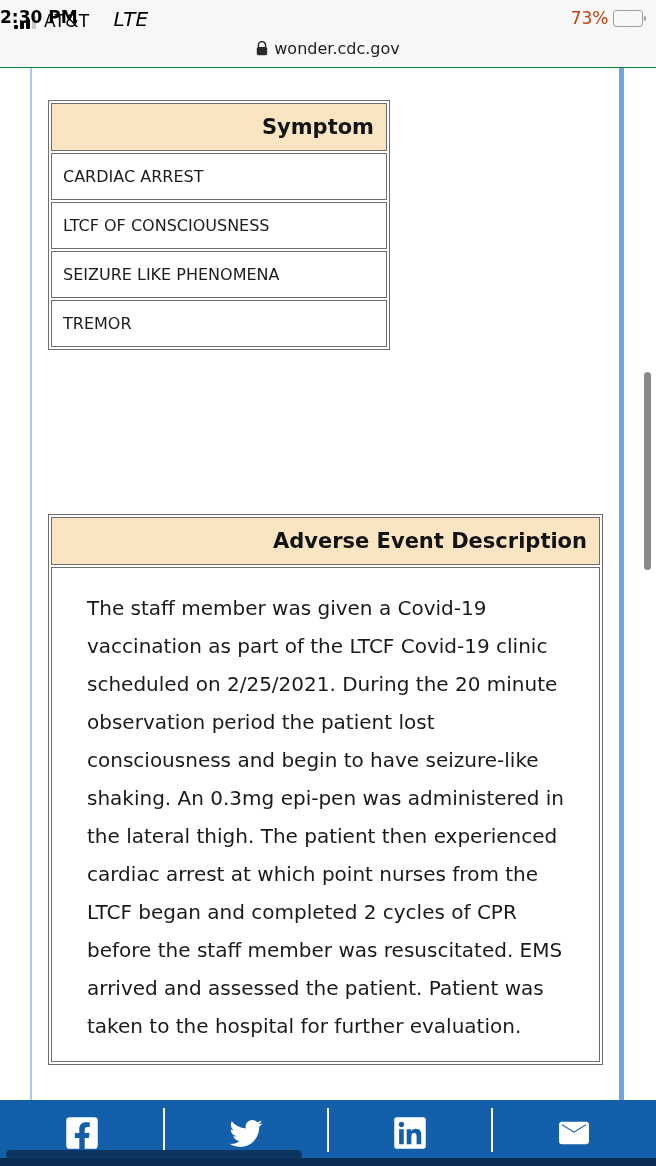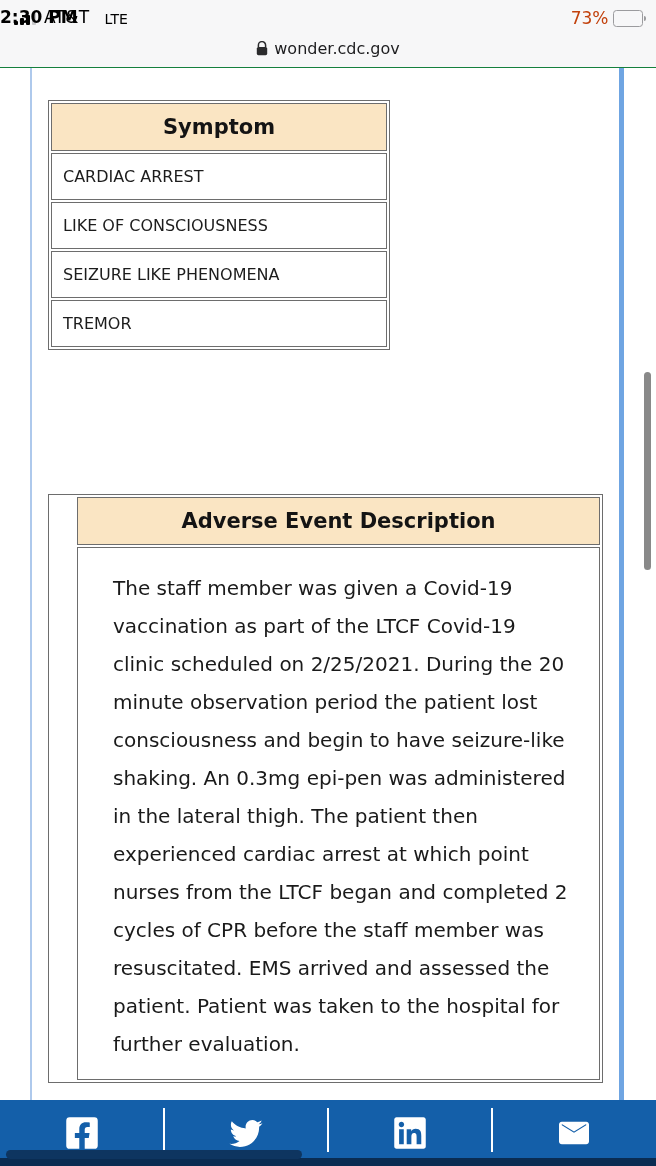--- a/index.html
+++ b/index.html
@@ -14,21 +14,21 @@
   .statusbar {
     position:absolute; top:0; left:0; width:656px; height:67px;
     background:#f7f7f8; border-bottom:1px solid #15803d; z-index:5;
   }
   .carrier { position:absolute; left:14px; top:7px; display:flex; align-items:flex-end; gap:8px; }
   .signal { display:flex; align-items:flex-end; gap:2px; height:14px; padding-bottom:2px; }
   .signal i { display:block; width:4px; border-radius:1px; background:#000; }
   .signal i.b1{height:4px}.signal i.b2{height:7px}.signal i.b3{height:10px}
   .signal i.b4{height:13px; background:#c9c9cb;}
   .carrier-text { font-size:17px; color:#000; letter-spacing:.3px; }
-  .net-text { font-size:14px; color:#000; margin-left:7px; }
+  .net-text { font-size:20px; color:#000; margin-left:16px;font-style:italic; }
   .clock {
     position:absolute; top:7px; left:0; right:0; text-align:left;
     font-size:17px; font-weight:bold; color:#000000;
   }
   .batt-group { position:absolute; right:10px; top:8px; display:flex; align-items:center; gap:4px; }
   .batt-pct { font-size:17px; color:#c2410c; }
   .batt-body {
     position:relative; width:26px; height:13px; border:1px solid #9b9b9e;
     border-radius:3.5px; padding:1px;
   }
@@ -52,30 +52,30 @@
   .frame-line-right { position:absolute; left:619px; top:0; bottom:0; width:5px; background:#6fa5e2; }
   .scroll-thumb {
     position:absolute; left:644px; top:372px; width:7px; height:198px;
     background:#898989; border-radius:4px;
   }
 
   table.wonder { border-collapse:separate; border-spacing:2px; border:1px solid #6d6d6d; background:#fff; }
   table.wonder th, table.wonder td { border:1px solid #6d6d6d; }
   table.wonder th {
     background:#fae5c3; color:#141414; font-size:21px; font-weight:bold;
-    text-align:center; padding:10px 12px; line-height:26px;
+    text-align:right; padding:10px 12px; line-height:26px;
   }
   table.wonder td {
     background:#fff; color:#1c1c1c; font-size:16px;
     padding:10px 11px; line-height:25px;
   }
 
   .symptom-table { position:absolute; left:48px; top:32px; width:342px; }
 
-  .aed-table { position:absolute; left:48px; top:426px; width:555px;padding-left:26px; }
+  .aed-table { position:absolute; left:48px; top:446px; width:555px; }
   .aed-table td.desc {
     vertical-align:top; height:441px;
     padding:21px 26px 16px 35px;
     font-size:20px; line-height:38px; color:#1a1a1a;
   }
 
   .partial-table { position:absolute; left:48px; top:980px; width:557px; table-layout:fixed; }
   .partial-table th { height:72px; vertical-align:top; padding:16px 12px 0 12px; }
   .partial-table col.c1 { width:178px; }
   .partial-table col.c2 { width:175px; }
@@ -144,21 +144,21 @@
       <thead>
         <tr>
             <th>Symptom</th>
           </tr>
       </thead>
       <tbody>
         <tr>
             <td>CARDIAC ARREST</td>
           </tr>
         <tr>
-            <td>LIKE OF CONSCIOUSNESS</td>
+            <td>LTCF OF CONSCIOUSNESS</td>
           </tr>
         <tr>
             <td>SEIZURE LIKE PHENOMENA</td>
           </tr>
         <tr>
             <td>TREMOR</td>
           </tr>
       </tbody>
     </table>
 

